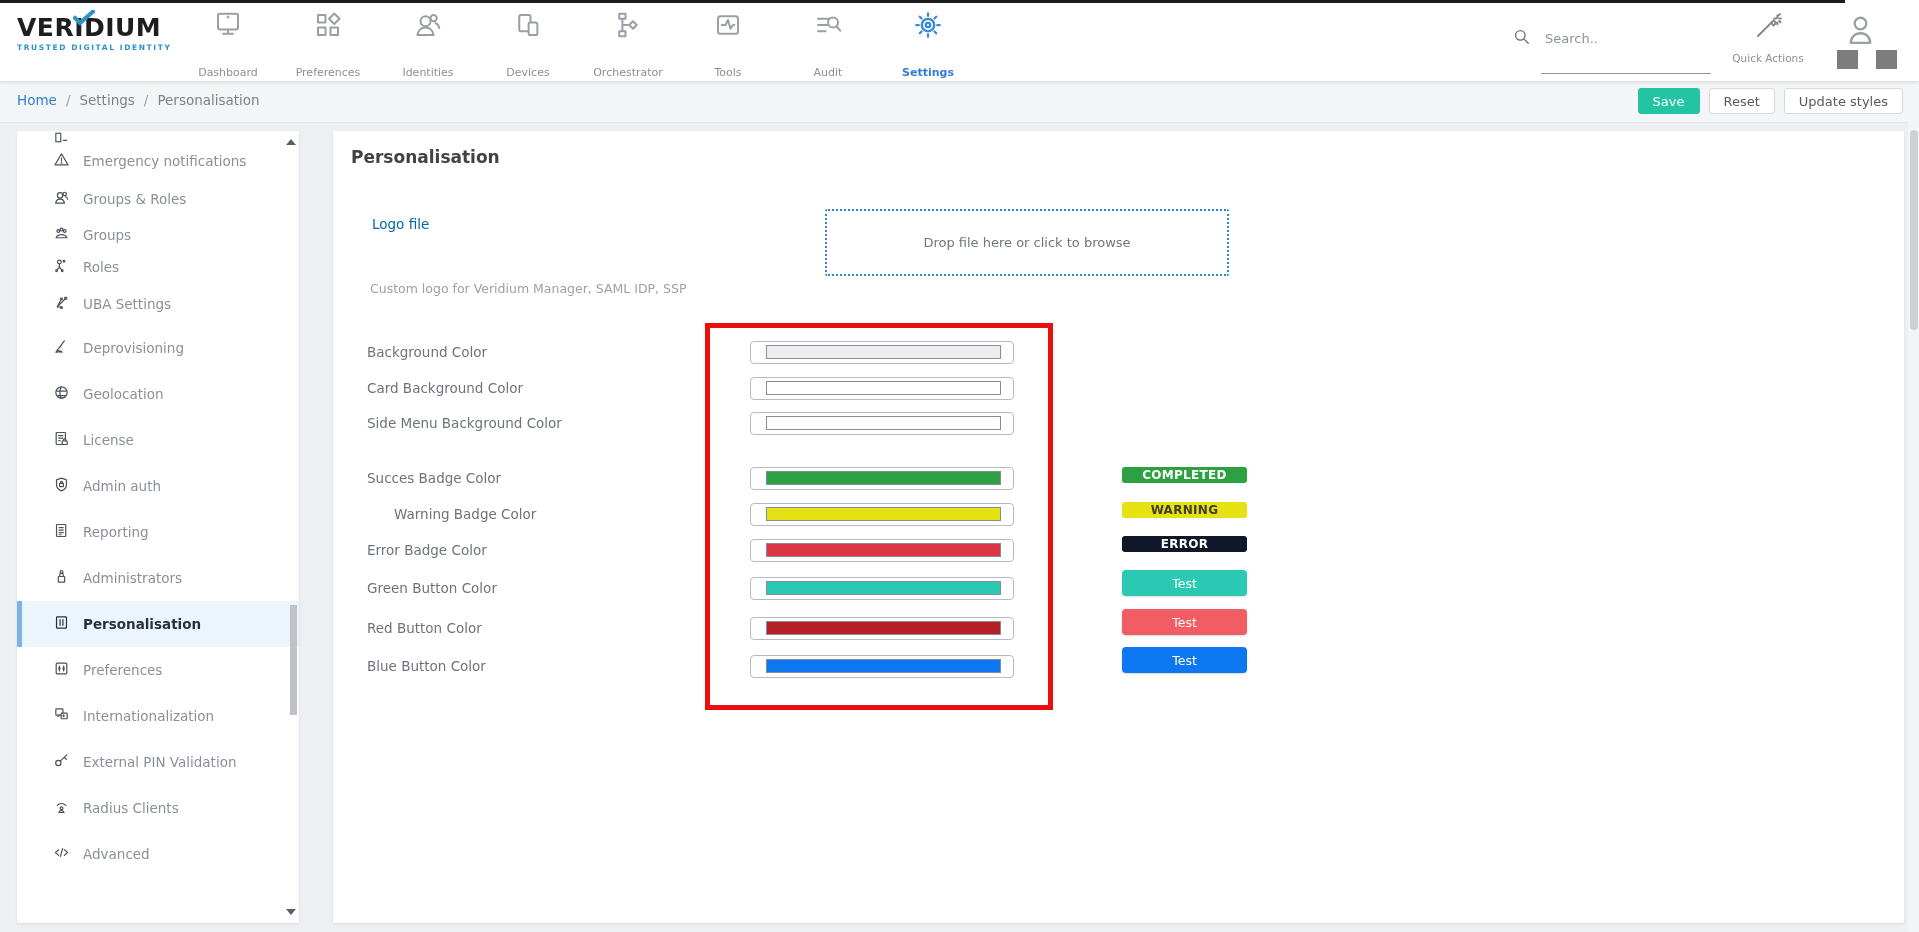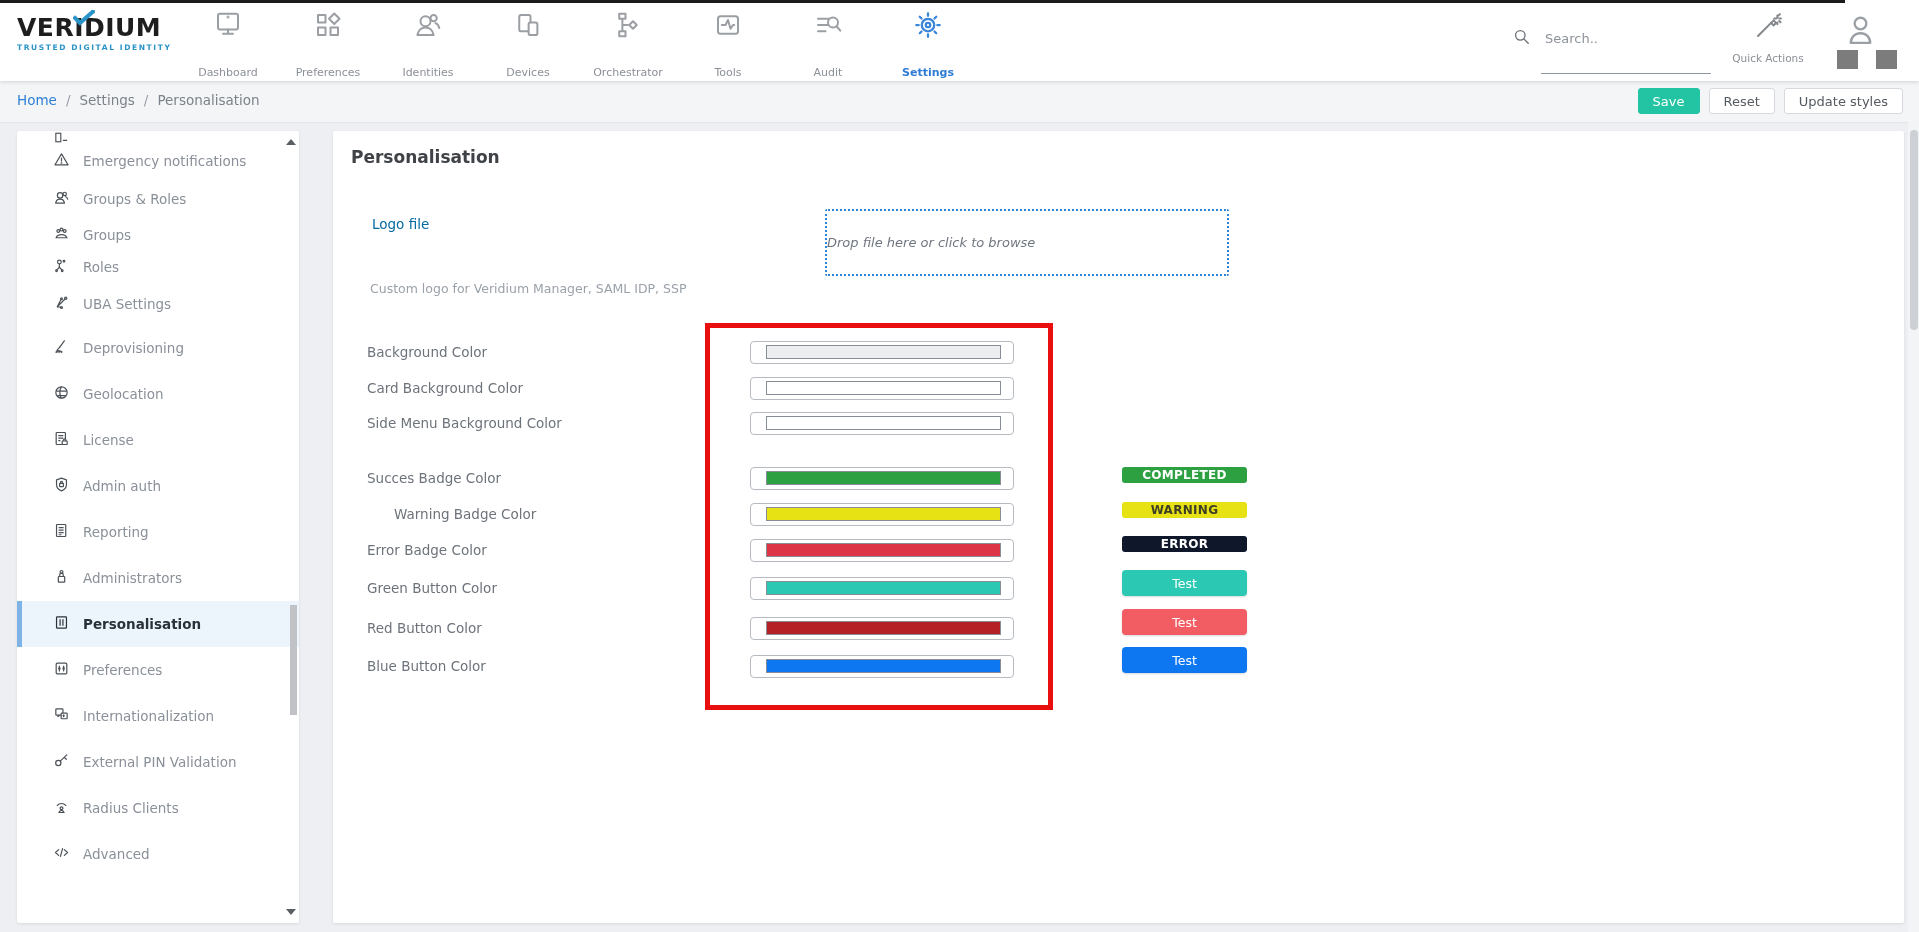--- a/index.html
+++ b/index.html
@@ -60,21 +60,21 @@
     border-left:5px solid transparent;border-right:5px solid transparent;cursor:pointer;}
   .sb-scroll-up{top:8px;border-bottom:6px solid #5a5f64;}
   .sb-scroll-down{bottom:8px;border-top:6px solid #5a5f64;}
   .sb-thumb{position:absolute;right:2px;top:474px;width:7px;height:110px;background:#c0c2c5;cursor:pointer;}
   
   .main{position:absolute;left:333px;top:131px;width:1571px;height:792px;background:#ffffff;
     border-radius:2px;box-shadow:0 1px 3px rgba(0,0,0,.09);}
   .main-title{position:absolute;left:18px;top:16px;font-size:17px;font-weight:bold;color:#3f4347;}
   .logo-file-label{position:absolute;left:39px;top:85px;font-size:13.5px;color:#0369a1;}
   .dropzone{position:absolute;left:492px;top:78px;width:400px;height:63px;border:2px dotted #2b84d8;
-    border-radius:2px;display:flex;align-items:center;cursor:pointer;background:#fff;font-style:italic;}
+    border-radius:2px;display:flex;align-items:center;justify-content:center;cursor:pointer;background:#fff;}
   .dropzone-text{font-size:13px;color:#6f7680;}
   .logo-note{position:absolute;left:37px;top:150px;font-size:12.5px;color:#9ba1a9;}
   .redbox{position:absolute;left:372px;top:192px;width:348px;height:387px;border:5px solid #e90f0f;
     box-sizing:border-box;pointer-events:none;}
   .color-label{position:absolute;left:34px;font-size:13.5px;color:#6d737b;white-space:nowrap;}
   .swatch{position:absolute;left:417px;width:264px;height:23px;background:#fff;border:1px solid #b6bbc2;
     border-radius:4px;box-sizing:border-box;cursor:pointer;}
   .swatch-inner{position:absolute;left:15px;top:3px;width:235px;height:14px;border:1px solid #878d96;box-sizing:border-box;}
   .preview{position:absolute;left:789px;width:125px;display:flex;align-items:center;justify-content:center;
     border-radius:3px;box-sizing:border-box;}

